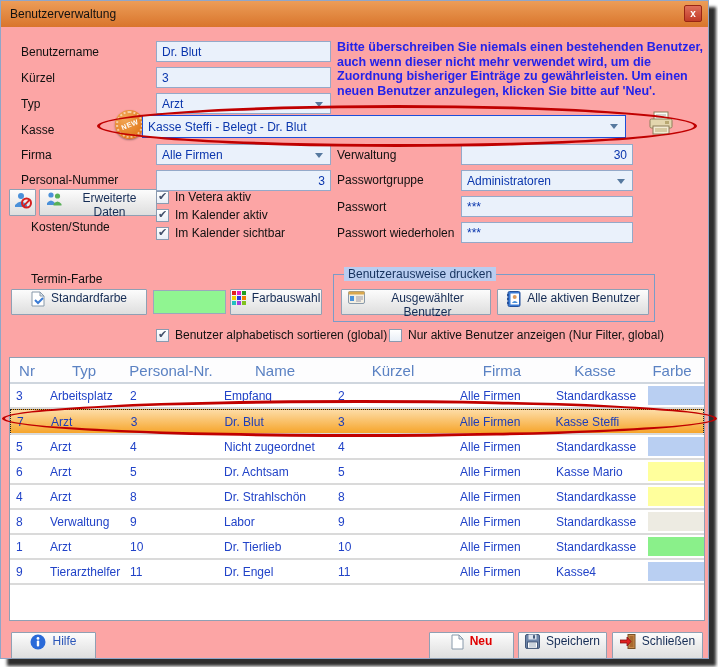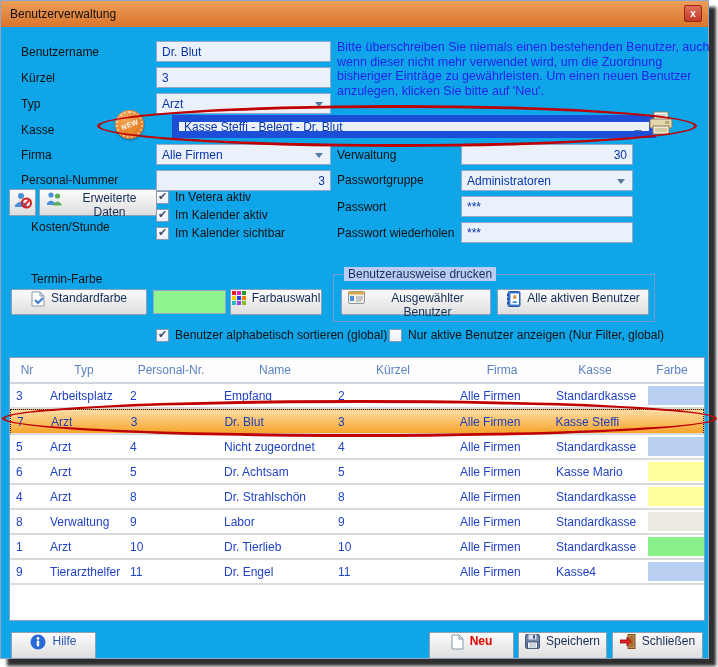--- a/index.html
+++ b/index.html
@@ -1,17 +1,17 @@
 <!DOCTYPE html>
 <html><head>
 <meta charset="utf-8">
 <style>
   html,body{margin:0;padding:0;background:#fff;font-family:"Liberation Sans",sans-serif;}
   #stage{position:relative;width:718px;height:667px;overflow:hidden;background:#fff;}
-  #dialog{position:absolute;left:0;top:0;width:709px;height:659px;background:#0ea5e9;
+  #dialog{position:absolute;left:0;top:0;width:709px;height:659px;background:#fca5a5;
           border:1px solid #8fa6c9;box-sizing:border-box;box-shadow:7px 7px 3px rgba(0,0,0,0.82);}
   
   .titlebar{position:absolute;left:0;top:0;width:100%;height:26px;
             background:linear-gradient(#ec9d58,#d9752c);display:flex;align-items:center;}
   .title{font-size:12px;color:#111;padding-left:9px;}
   .closebtn{position:absolute;right:6px;top:4px;width:18px;height:17px;
             background:linear-gradient(#df6f5a,#c13b28);border:1px solid #992515;border-radius:2px;
             color:#fff;font-size:10px;font-weight:bold;line-height:15px;text-align:center;padding:0;cursor:pointer;}
   
   .lbl{position:absolute;font-size:12px;color:#101010;white-space:nowrap;}
@@ -19,35 +19,35 @@
          font-size:12px;color:#0a36ad;display:flex;align-items:center;padding:0 5px;white-space:nowrap;overflow:hidden;}
   .right{justify-content:flex-end;}
   .dd::after{content:"";position:absolute;right:7px;top:8px;border:4px solid transparent;border-top:5px solid #56799f;}
   .btn{position:absolute;display:flex;align-items:flex-start;justify-content:center;gap:6px;
        background:linear-gradient(#fcfcfc,#dedede);border:1px solid #8fa0b4;border-radius:1px;
        font-size:12px;color:#152c55;box-sizing:border-box;cursor:pointer;font-family:"Liberation Sans",sans-serif;}
   .cb{position:absolute;display:flex;align-items:center;gap:6px;font-size:12px;color:#111;white-space:nowrap;}
   .cb .box{width:13px;height:13px;background:linear-gradient(#fff,#e8eef6);border:1px solid #8a9ab0;
            display:inline-flex;align-items:center;justify-content:center;font-size:11px;color:#43506b;box-sizing:border-box;}
   .cb .box.on::after{content:"\2714";margin-top:-1px;}
-  .hint{position:absolute;left:336px;top:39px;width:374px;font-size:12.5px;line-height:14.6px;color:#2323ea;}
+  .hint{position:absolute;left:336px;top:39px;width:374px;font-size:12.5px;line-height:14.6px;color:#2323ea;font-weight:bold;}
   .groupbox{position:absolute;border:1px solid #7a9cc8;box-sizing:border-box;}
   .legend{position:absolute;top:-8px;left:10px;background:#b9cdf0;padding:0 4px;font-size:12px;color:#15315d;}
   .newbadge{position:absolute;width:29px;height:29px;border-radius:50%;
             background:radial-gradient(circle at 35% 30%,#f2a858,#e2791c 70%,#c96410);
             display:flex;align-items:center;justify-content:center;
             box-shadow:0 1px 2px rgba(0,0,0,.4); outline:2px dotted rgba(255,255,255,.55); outline-offset:-3px;}
   .newbadge span{color:#fff;font-size:7px;font-weight:bold;transform:rotate(-22deg);letter-spacing:.5px;}
   .ellipse{position:absolute;border:3px solid #c00000;border-radius:50%/50%;pointer-events:none;z-index:50;}
   .swatchbox{position:absolute;border:1px solid #9aa8bc;box-sizing:border-box;}
   
   #utable{position:absolute;left:8px;top:356px;width:696px;height:264px;background:#fff;
           border:1px solid #8fa0b4;box-sizing:border-box;overflow:hidden;}
   .thead{display:flex;height:24px;align-items:center;border-bottom:2px solid #cfd6de;background:#fdfdfe;}
-  .hcell{font-size:12px;color:#5b82c3;text-align:center;}
+  .hcell{font-size:15px;color:#5b82c3;text-align:center;}
   .trow{display:flex;height:23px;align-items:center;background:#fff;border-bottom:2px solid #dadada;
         font-size:12px;color:#2143c8;position:relative;}
   .trow.selected{background:linear-gradient(#fddca6,#f6a52b);border:1px dotted #222;border-bottom:2px solid #dadada;color:#1d3db8;}
   .tcell{padding-left:6px;box-sizing:border-box;white-space:nowrap;overflow:hidden;}
   .c0{width:34px;} .c1{width:80px;} .c2{width:94px;} .c3{width:114px;}
   .c4{width:122px;} .c5{width:96px;} .c6{width:90px;} .c7{width:64px;}
   .swatch{width:56px;height:19px;margin-left:2px;}
   .icon{display:inline-block;flex:0 0 auto;}
 </style>
 </head>
@@ -67,21 +67,21 @@
   <div class="lbl" style="left:20px;top:70px">Kürzel</div>
   <div class="field" style="left:155px;top:66px;width:175px;height:21px">3</div>
 
   <div class="lbl" style="left:20px;top:96px">Typ</div>
   <div class="field dd" style="left:155px;top:92px;width:175px;height:21px">Arzt</div>
 
   <div class="lbl" style="left:20px;top:122px">Kasse</div>
   <div class="newbadge" style="left:114px;top:109px">
         <span>NEW</span>
       </div>
-  <div class="field dd" style="left:171px;top:114px;width:484px;height:23px;border:7px solid #1d4ed8">Kasse Steffi - Belegt - Dr. Blut</div>
+  <div class="field dd" style="left:141px;top:114px;width:484px;height:23px;border:1px solid #1d4ed8">Kasse Steffi - Belegt - Dr. Blut</div>
   <span class="icon" style="position:absolute;left:647px;top:110px">
     <svg width="26" height="25" viewBox="0 0 26 25">
       <rect x="6" y="1" width="14" height="8" fill="#fdfdf4" stroke="#8d7f5a"></rect>
       <line x1="8" y1="4" x2="18" y2="4" stroke="#aaa"></line>
           <line x1="8" y1="6" x2="16" y2="6" stroke="#aaa"></line>
       <rect x="2" y="8" width="22" height="9" rx="1.5" fill="#e3d6ae" stroke="#8d7f5a"></rect>
       <rect x="17" y="10" width="4" height="3" fill="#b8a872"></rect>
       <rect x="5" y="15" width="16" height="8" fill="#f2ead2" stroke="#8d7f5a"></rect>
       <line x1="7" y1="18" x2="19" y2="18" stroke="#b8a872"></line>
           <line x1="7" y1="20" x2="19" y2="20" stroke="#b8a872"></line>

